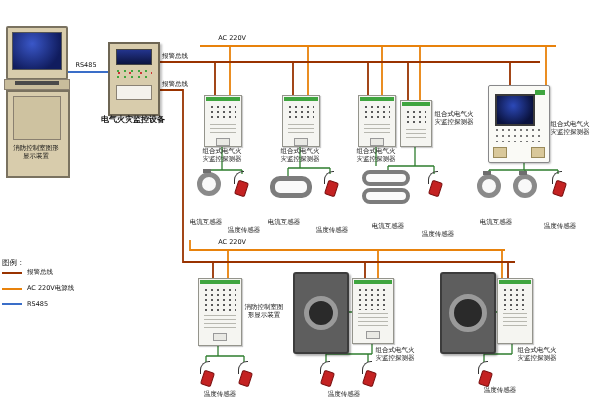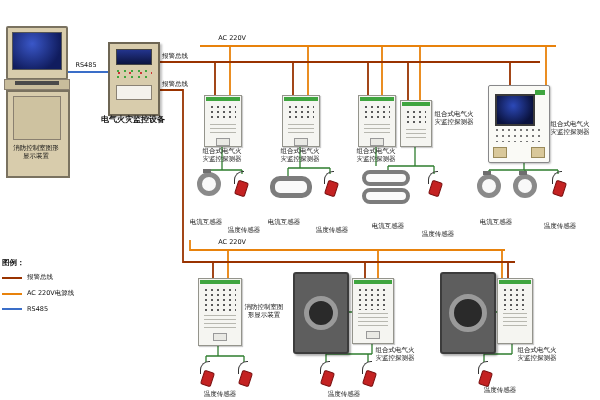--- a/index.html
+++ b/index.html
@@ -53,21 +53,21 @@
   .ringct::before{content:"";position:absolute;left:1px;top:-8px;width:8px;height:4px;background:#6E6E6E;}
   .rtct{position:absolute;width:32px;height:12px;border:5px solid #7C7C7C;border-radius:10px;background:#FAFAFA;}
   .rtct2{position:absolute;}
   .rtct2 .frame{width:40px;height:8px;border:4px solid #7C7C7C;border-radius:8px;background:#FAFAFA;margin-bottom:2px;}
   .tsensor{position:absolute;width:16px;height:28px;}
   .tsensor::before{content:"";position:absolute;left:2px;top:1px;width:9px;height:12px;border-left:1.5px solid #333;border-top:1.5px solid #333;border-top-left-radius:9px;}
   .tsensor .tb{position:absolute;right:1px;bottom:2px;width:9px;height:13px;background:#C42222;border:1px solid #7A1010;border-radius:2px;transform:rotate(18deg);}
 
   
   .legend{position:absolute;left:2px;top:258px;width:92px;}
-  .lg-title{font-size:7.5px;font-weight:bold;margin-bottom:5px;}
+  .lg-title{font-size:7.5px;font-weight:normal;}
   .lg-item{display:flex;align-items:center;gap:5px;margin-bottom:7px;}
   .sw{width:20px;height:0;border-top:2.5px solid;}
   .sw-alarm{border-color:#993300;} .sw-power{border-color:#E8820C;} .sw-rs485{border-color:#3A6EC8;}
   .lg-item span{font-size:6.5px;}
 </style>
 </head>
 <body>
 
 <div class="stage">
 

